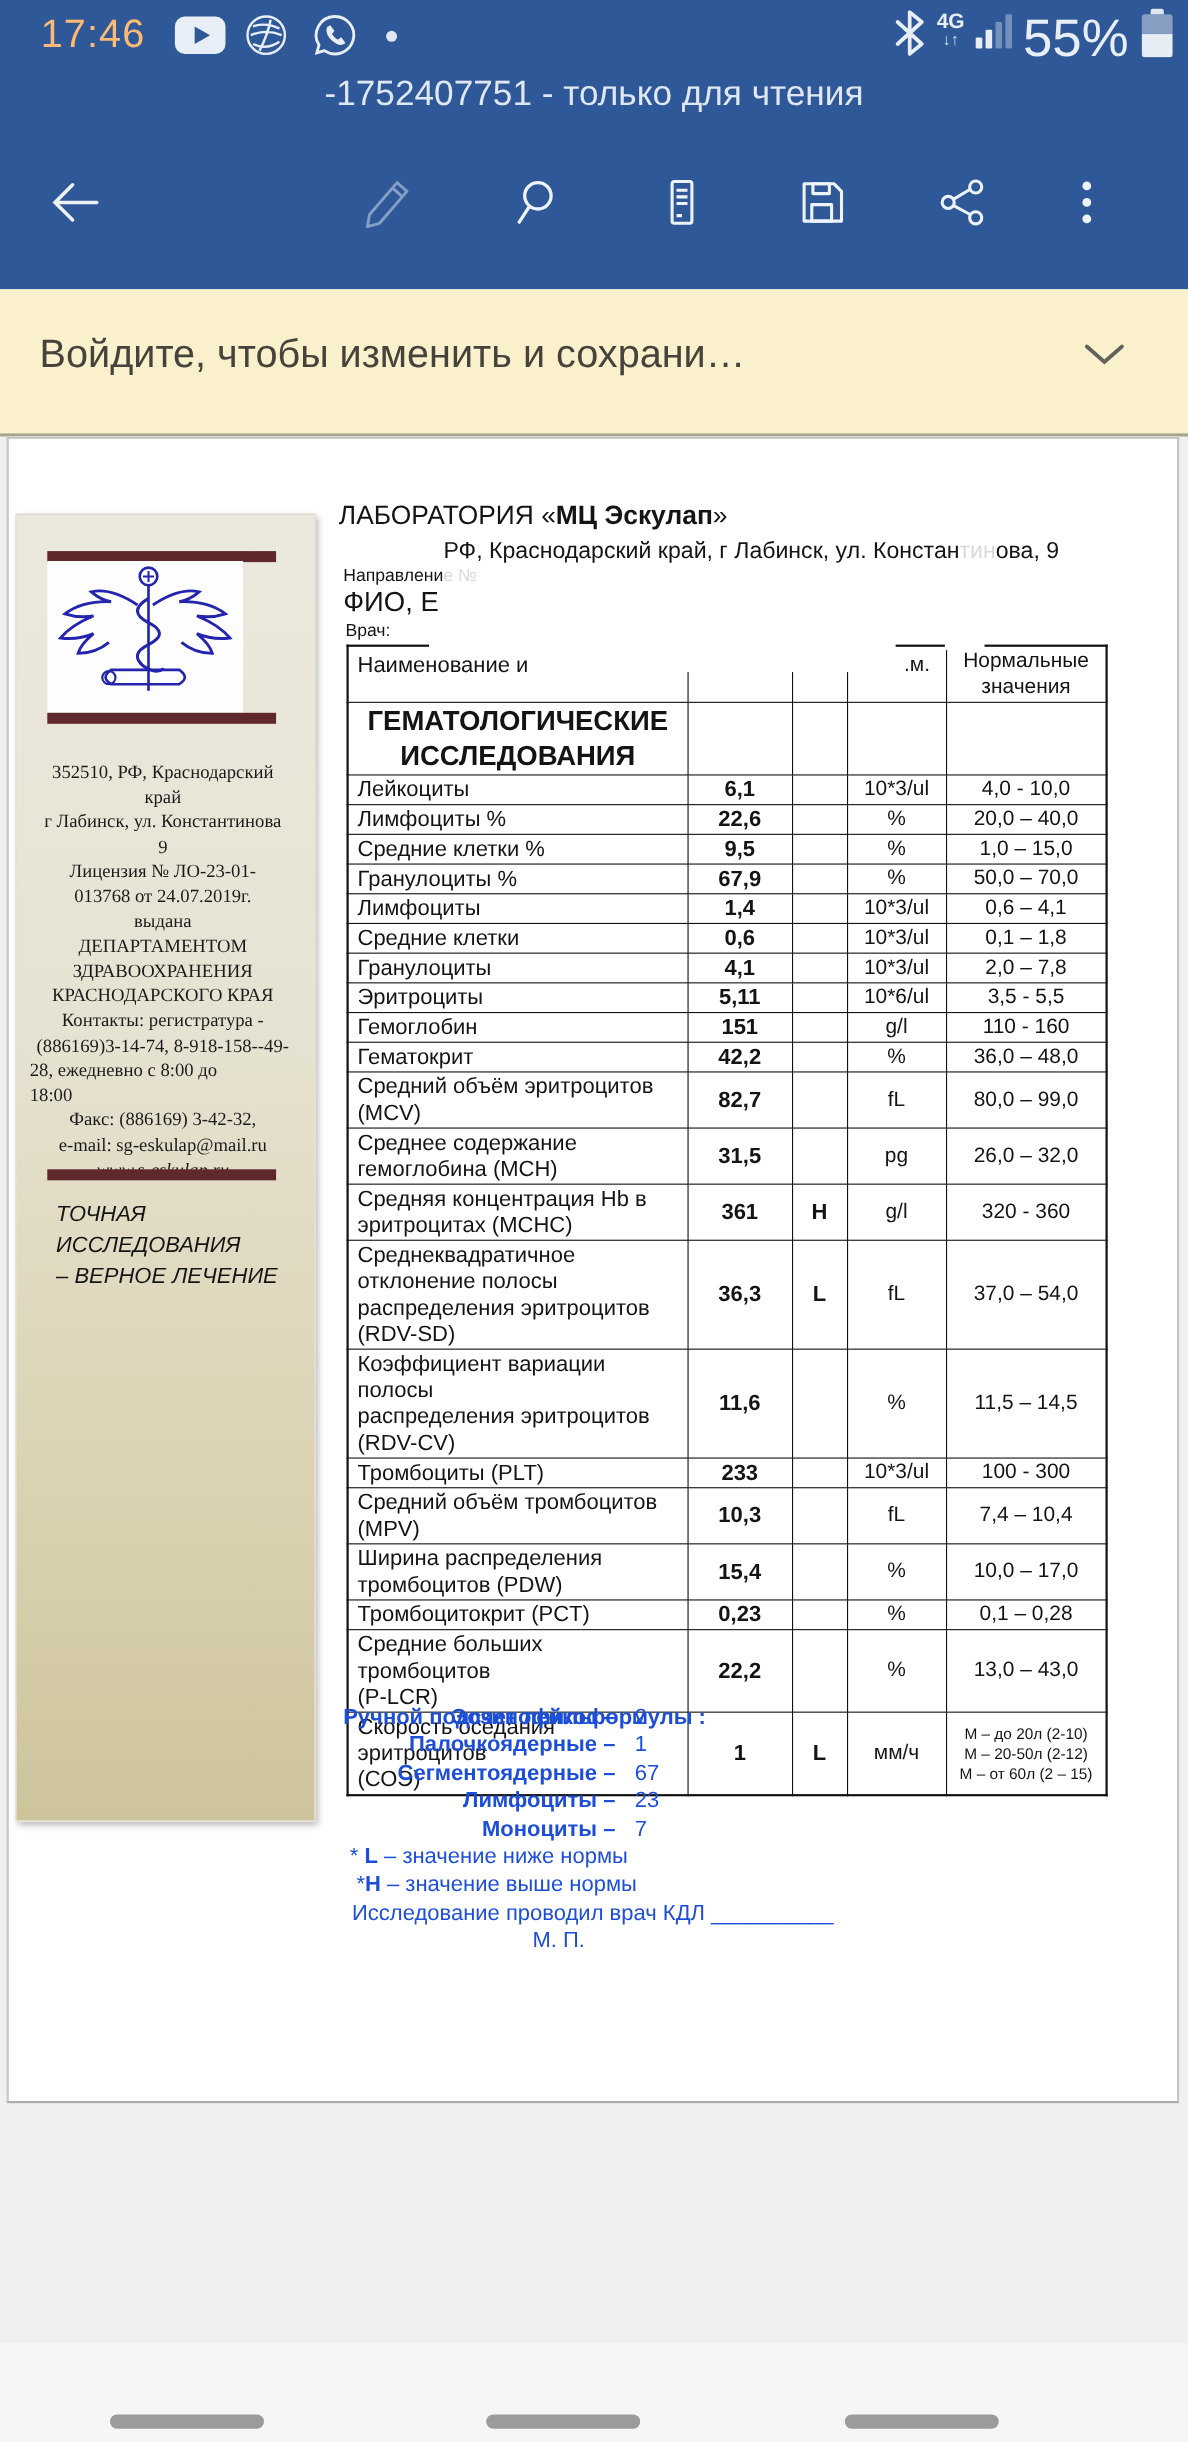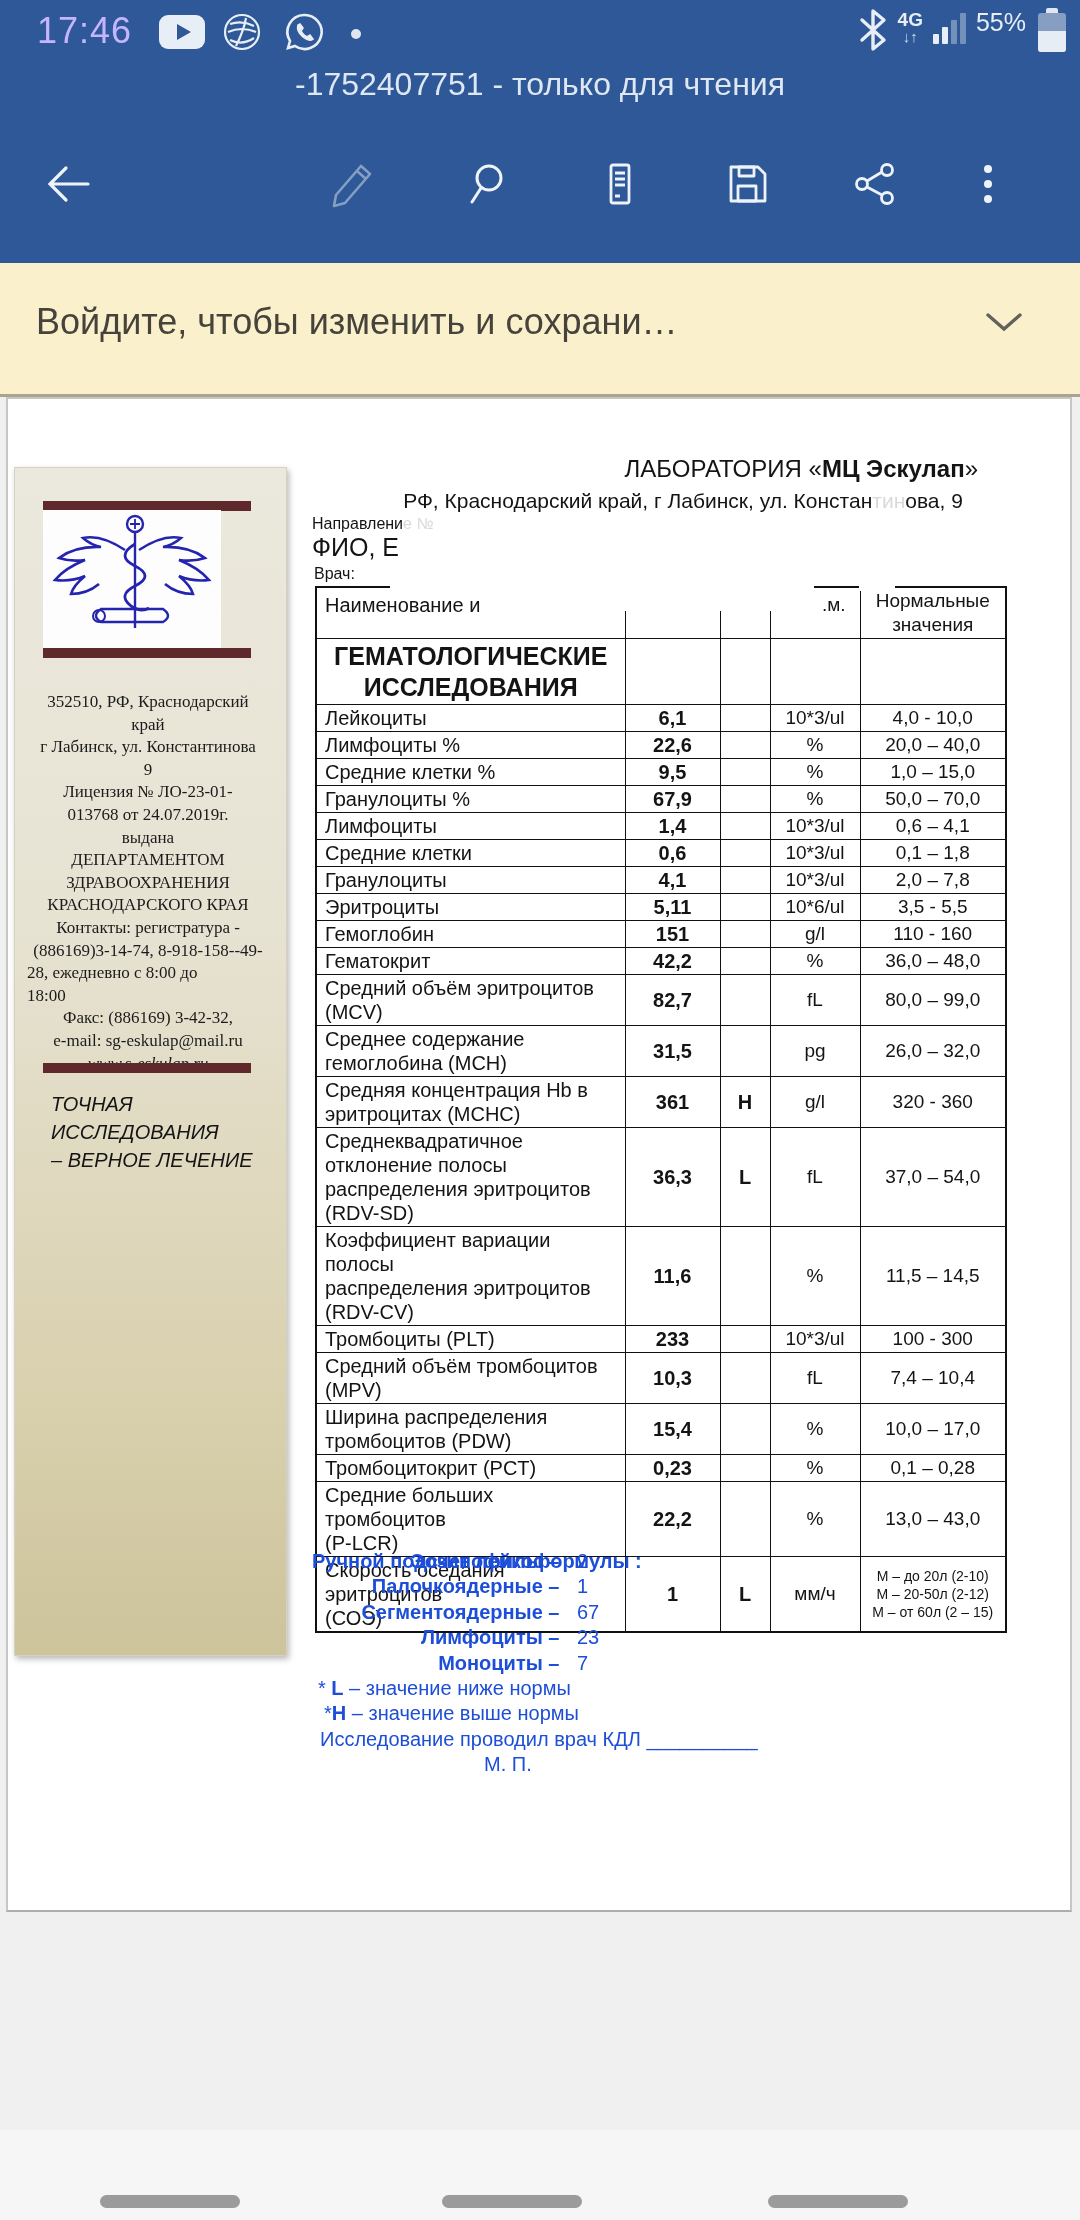--- a/index.html
+++ b/index.html
@@ -2,24 +2,24 @@
 <html><head>
 <meta charset="utf-8">
 <style>
   html,body{margin:0;padding:0;}
   body{font-family:"Liberation Sans", sans-serif;}
   .screen{position:relative;width:1080px;height:2220px;background:#f0f0f1;overflow:hidden;}
 
   
   .topbar{position:absolute;left:0;top:0;width:1080px;height:263px;background:#2e5897;color:#e8eef6;}
   .statusbar{position:absolute;left:0;top:0;width:1080px;height:62px;}
-  .sb-time{position:absolute;left:37px;top:10px;font-size:36px;letter-spacing:1px;color:#c4b5fd;}
+  .sb-time{position:absolute;left:37px;top:10px;font-size:36px;letter-spacing:1px;color:#fdba74;}
   .sb-ico{position:absolute;top:14px;}
   .sb-right{position:absolute;right:14px;top:8px;display:flex;align-items:flex-start;gap:10px;height:50px;}
-  .sb-pct{font-size:25px;color:#e8eef6;}
+  .sb-pct{font-size:48px;color:#e8eef6;}
   .fourg{display:flex;flex-direction:column;align-items:center;line-height:1;margin-top:2px;}
   .fourg .g{font-size:19px;font-weight:bold;color:#e8eef6;}
   .fourg .arrows{font-size:15px;color:#cfdaea;}
   .sigbars{display:flex;align-items:flex-end;gap:3px;height:32px;margin-top:4px;}
   .sigbars i{display:block;width:6px;background:#e8eef6;border-radius:1px;}
   .sigbars i.dim{opacity:.38;}
   .batt{position:relative;width:28px;height:44px;margin-left:2px;}
   .batt .cap{position:absolute;left:8px;top:0;width:12px;height:5px;background:#dfe6f0;border-radius:2px 2px 0 0;}
   .batt .body{position:absolute;left:0;top:5px;width:28px;height:39px;background:rgba(255,255,255,.42);border-radius:3px;overflow:hidden;}
   .batt .fill{position:absolute;left:0;bottom:0;width:100%;height:55%;background:#e7edf5;}
@@ -43,21 +43,21 @@
   
   .sidebox{position:absolute;left:6px;top:68px;width:273px;height:1189px;background:linear-gradient(180deg,#ebe8dd 0%,#e7e3d3 38%,#d9d0ae 78%,#cdc49c 100%);border:1px solid #d6d2c2;box-shadow:2px 3px 6px rgba(0,0,0,.28);box-sizing:border-box;}
   .redbar{position:absolute;left:28px;width:208px;height:10px;background:#5f282a;}
   .logobox{position:absolute;left:28px;top:42px;width:178px;height:138px;background:#fdfdfd;}
   .addr{position:absolute;left:8px;top:223px;width:250px;font-size:17px;line-height:22.6px;color:#1b1b1b;text-align:center;font-family:Liberation Serif, serif;}
   .addr .left{text-align:left;padding-left:4px;}
   .addr .it{font-style:italic;}
   .slogan{position:absolute;left:36px;top:622px;font-size:20px;line-height:28px;font-style:italic;color:#141414;}
 
   
-  .labtitle{position:absolute;left:300px;top:56px;width:670px;text-align:right;font-size:24px;}
+  .labtitle{position:absolute;left:300px;top:56px;width:670px;text-align:left;font-size:24px;}
   .labtitle b{font-weight:bold;}
   .labaddr{position:absolute;left:300px;top:90px;width:750px;text-align:center;font-size:21px;}
   .smudge{opacity:.16;}
   .dirline{position:absolute;left:304px;top:116px;font-size:16px;}
   .fioline{position:absolute;left:304px;top:134px;font-size:25px;}
   .docline{position:absolute;left:306px;top:166px;font-size:16px;text-align:center;}
 
   
   .rtable{position:absolute;left:307px;top:187px;border-collapse:collapse;table-layout:fixed;width:690px;border:2px solid #111;}
   .rtable td{border:1px solid #111;padding:1px 2px;vertical-align:middle;font-size:19px;line-height:24px;box-sizing:border-box;}

